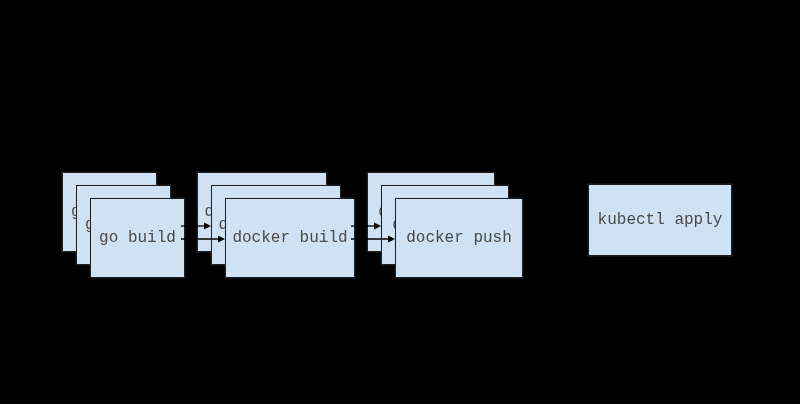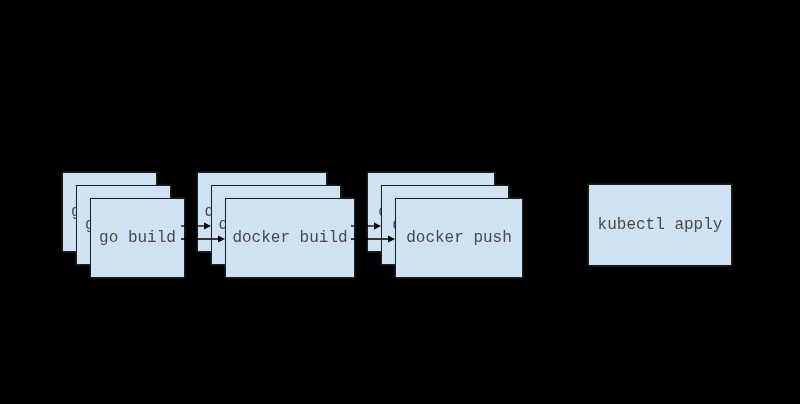--- a/index.html
+++ b/index.html
@@ -60,21 +60,21 @@
     </div>
     <div class="box" style="left: 367px; top: 172px; width: 128px; height: 80px; z-index: 1; background: rgb(207, 226, 243); border-color: rgb(30, 30, 30); color: rgb(74, 74, 74);">
       <span>docker push</span>
     </div>
     <div class="box" style="left: 381px; top: 185px; width: 128px; height: 80px; z-index: 2; background: rgb(207, 226, 243); border-color: rgb(30, 30, 30); color: rgb(74, 74, 74);">
       <span>docker push</span>
     </div>
     <div class="box" style="left: 395px; top: 198px; width: 128px; height: 80px; z-index: 3; background: rgb(207, 226, 243); border-color: rgb(30, 30, 30); color: rgb(74, 74, 74);">
       <span>docker push</span>
     </div>
-    <div class="box" style="left: 588px; top: 184px; width: 144px; height: 82px; z-index: 1; background: rgb(207, 226, 243); border-color: rgb(30, 30, 30); color: rgb(74, 74, 74);">
+    <div class="box" style="left: 588px; top: 184px; width: 144px; height: 72px; z-index: 1; background: rgb(207, 226, 243); border-color: rgb(30, 30, 30); color: rgb(74, 74, 74);">
       <span>kubectl apply</span>
     </div>
     <svg width="800" height="404" id="arrows">
       <g>
         <line x1="181" y1="226" x2="205" y2="226" stroke="#000000" stroke-width="1.3"></line>
         <polygon points="211,226 204,222.5 204,229.5" fill="#000000"></polygon>
       </g>
       <g>
         <line x1="181" y1="239" x2="219" y2="239" stroke="#000000" stroke-width="1.3"></line>
         <polygon points="225,239 218,235.5 218,242.5" fill="#000000"></polygon>

